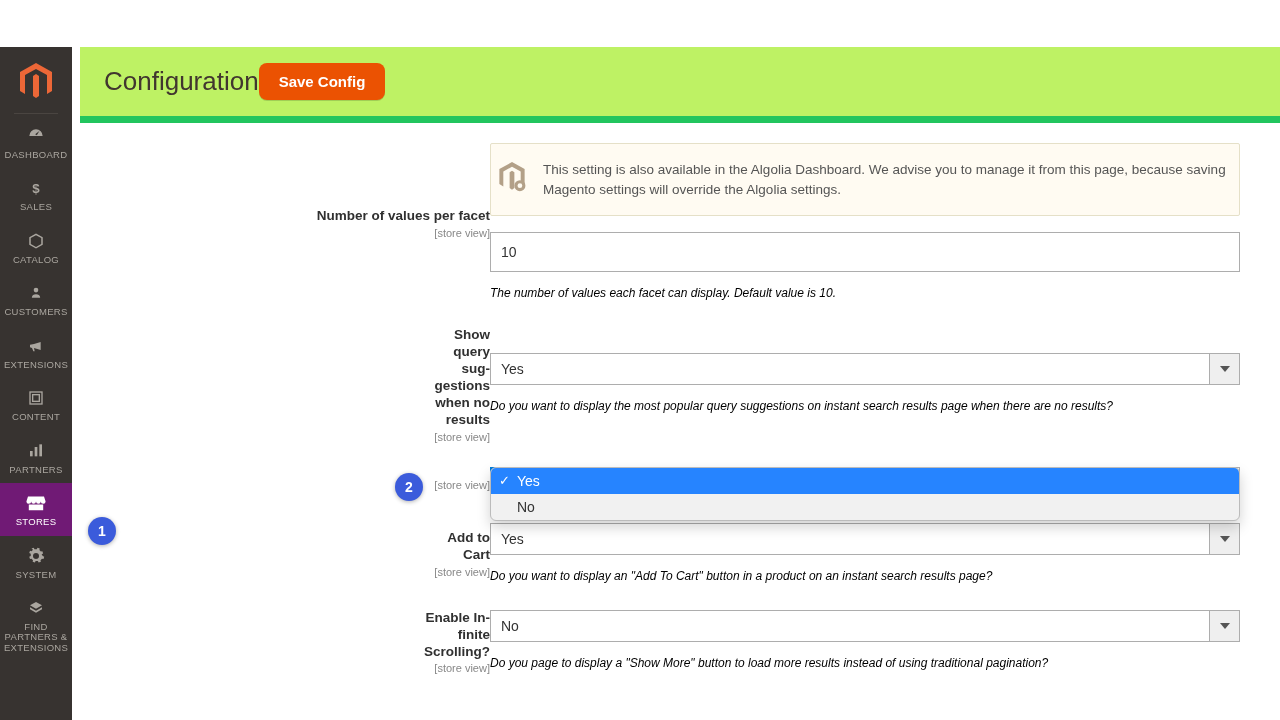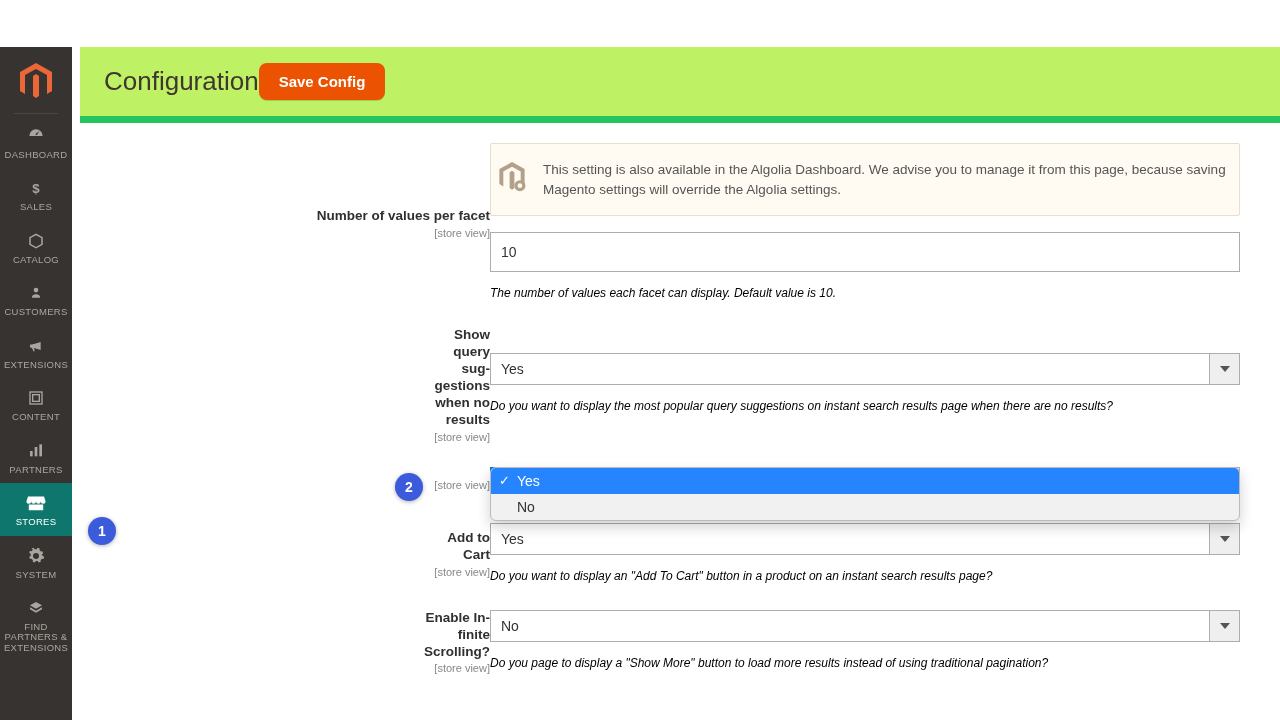--- a/index.html
+++ b/index.html
@@ -7,21 +7,21 @@
 
 .admin-sidebar {
   position: fixed; left: 0; top: 47px; bottom: 0; width: 72px;
   background: #373330; color: #aaa69f;
   display: flex; flex-direction: column; align-items: stretch; z-index: 100;
 }
 .sidebar-logo { display: flex; justify-content: center; padding: 16px 0 12px; }
 .sidebar-logo svg { width: 32px; height: 38px; }
 .sidebar-divider { height: 1px; background: #4a4541; margin: 0 14px 2px; }
 .sidebar-item { display: flex; flex-direction: column; align-items: center; padding: 10px 4px 8px; cursor: pointer; text-align: center; }
-.sidebar-item.active { background: #0f766e; color: #fff; }
+.sidebar-item.active { background: #701a75; color: #fff; }
 .sidebar-item .icon { height: 20px; display: flex; align-items: center; justify-content: center; margin-bottom: 4px; }
 .sidebar-item .label { font-size: 9.5px; letter-spacing: .3px; line-height: 1.1; }
 
 .content { margin-left: 80px; padding-top: 47px; }
 .page-header {
   display: flex; align-items: center; 
   padding: 16px 24px; background: #bef264; border-bottom: 7px solid #22c55e;
 }
 .page-title { font-size: 26px; font-weight: 400; color: #41362f; }
 .save-btn {

